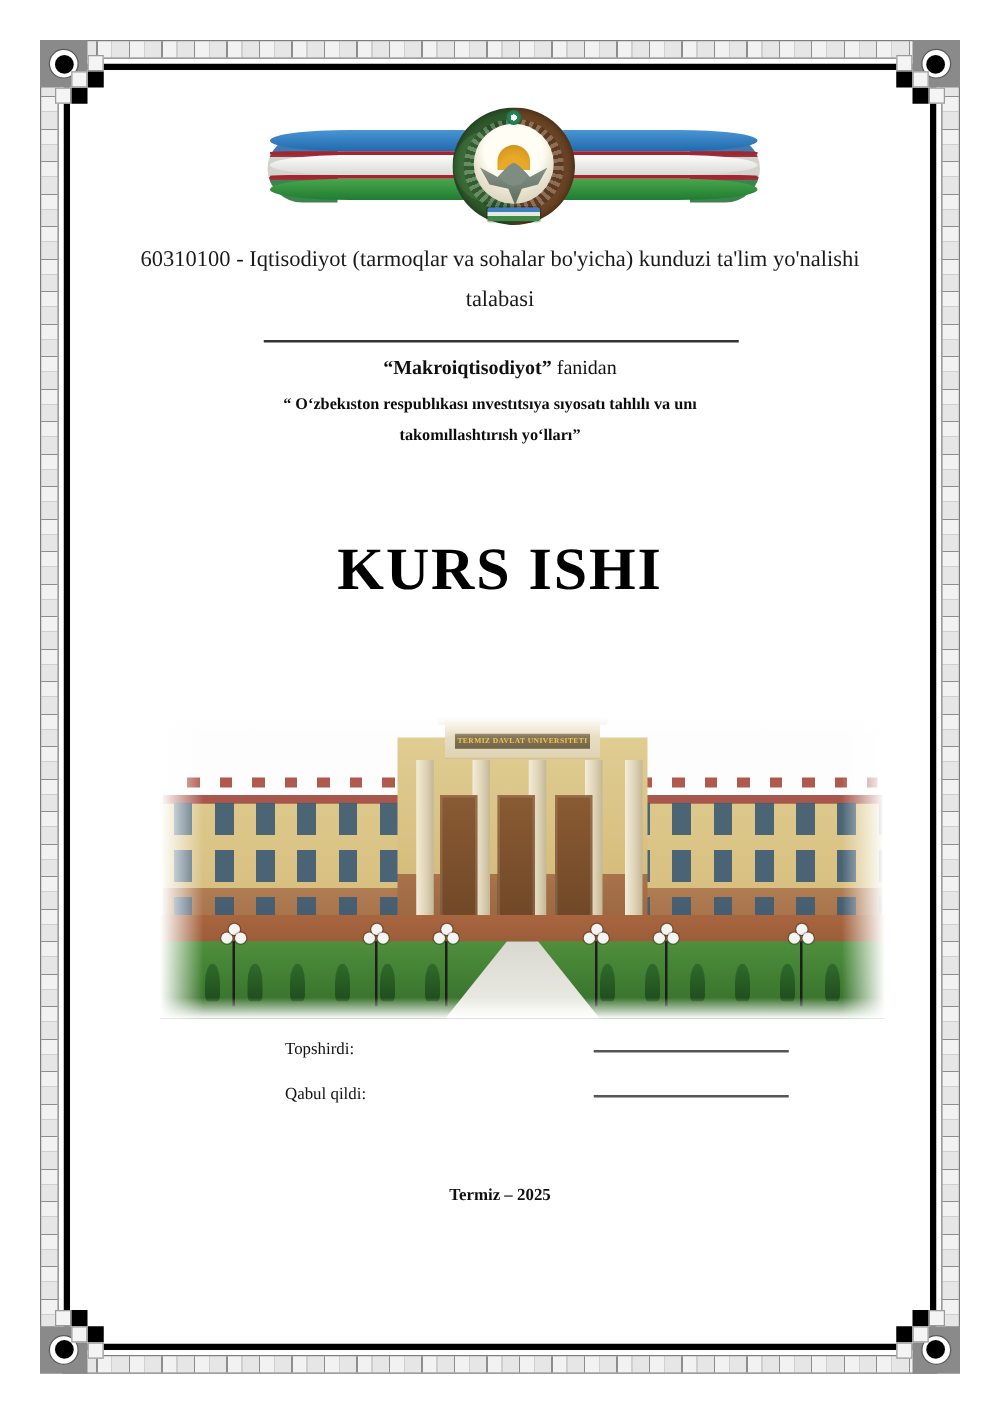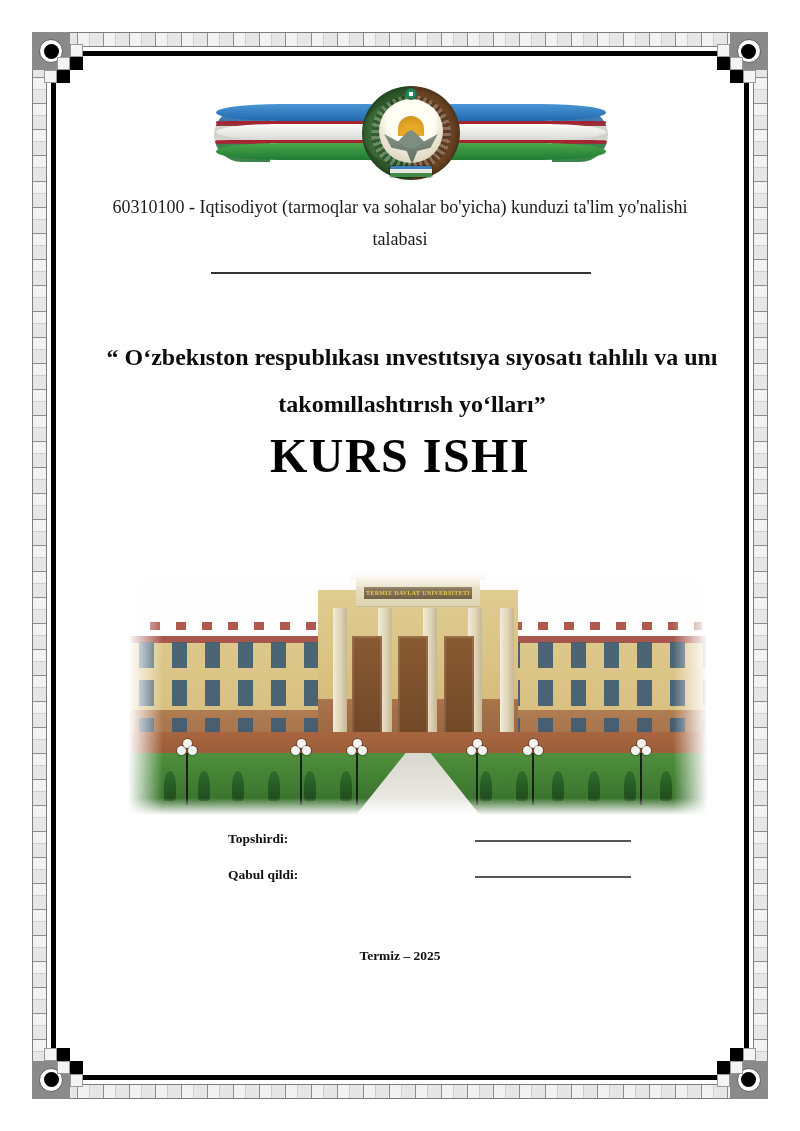--- a/index.html
+++ b/index.html
@@ -223,28 +223,27 @@
     left: 100px; top: 286px;
     width: 600px;
     text-align: center;
     font-size: 16px;
     color: #111111;
   }
   .subject-line b { font-weight: bold; }
 
   .thesis-title {
     position: absolute;
-    left: 100px; top: 310px;
+    left: 80px; top: 310px;
     width: 624px;
     text-align: center;
-    font-size: 24px;
+    font-size: 13px;
     font-weight: bold;
     line-height: 1.95;
     color: #0d0d0d;
-    margin-top: 24px;
   }
 
   .mavzusida {
     position: absolute;
     left: 100px; top: 384px;
     width: 600px;
     text-align: center;
     font-size: 16px;
     color: #141414;
   }
@@ -418,21 +417,21 @@
   }
   .ph-fade {
     position: absolute; inset: 0;
     background:
       linear-gradient(90deg,#fff 0%, rgba(255,255,255,0) 6%, rgba(255,255,255,0) 94%, #fff 100%),
       linear-gradient(180deg,#fff 0%, rgba(255,255,255,0) 7%, rgba(255,255,255,0) 93%, #fff 100%);
   }
   .sig-label {
     position: absolute;
     font-size: 13.5px;
-    font-weight: bold;
+    font-weight: normal;
     color: #111111;
     white-space: nowrap;
   }
   .sig-line {
     position: absolute;
     height: 0;
     border-top: 2px solid #555555;
     width: 156px;
   }
   .sig-1-label { left: 228px; top: 831px; }
@@ -534,20 +533,23 @@
       <div class="emblem-banner"></div>
     </div>
   </div>
 
   <div class="header-lines">
     <div class="hl3">60310100 - Iqtisodiyot (tarmoqlar va sohalar bo'yicha) kunduzi ta'lim yo'nalishi talabasi</div>
   </div>
 
   <div class="hr-under-header"></div>
 
+  <div class="subject-line">
+    <b>“Makroiqtisodiyot”</b><span> fanidan</span>
+  </div>
 
   <div class="thesis-title">
     <div>“ O‘zbekıston respublıkası ınvestıtsıya sıyosatı tahlılı va unı</div>
     <div>takomıllashtırısh yo‘lları”</div>
   </div>
 
 
   <div class="kurs-ishi">KURS ISHI</div>
 
   <div class="photo">

